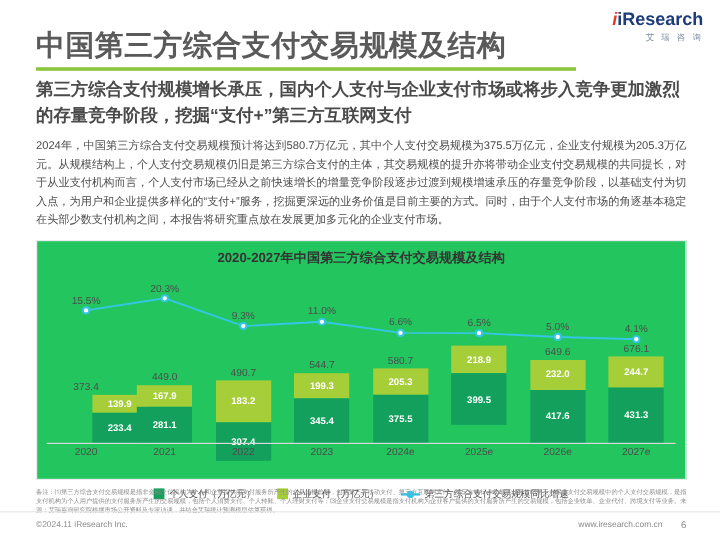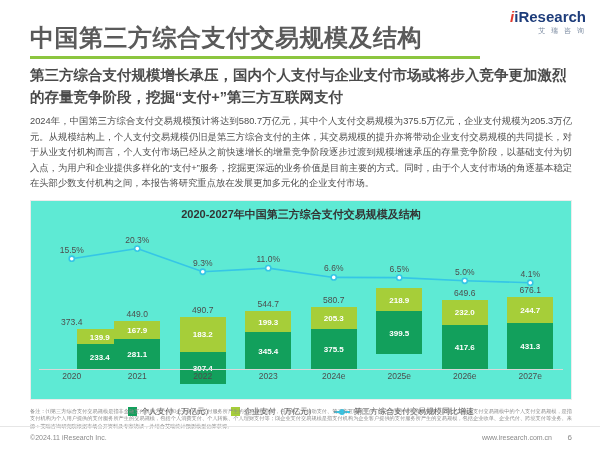--- a/index.html
+++ b/index.html
@@ -36,21 +36,21 @@
   }
 
   .body-text {
     position:absolute; left:30px; top:114px; width:542px;
     font-size:9.3px; line-height:15.5px; color:#4d4d4d; text-align:justify;
   }
 
   
   .chart-card {
     position:absolute; left:30px; top:200px; width:542px; height:200px;
-    background:#5eead4; border:1px solid #ececec;
+    background:#22c55e; border:1px solid #ececec;
   }
   .chart-title {
     position:absolute; left:0; right:0; top:6px; text-align:center;
     font-size:11px; font-weight:bold; color:#333;
   }
   .plot { position:absolute; left:8px; top:26px; right:8px; bottom:30px; }
 
   .cols { position:absolute; left:0; top:0; right:0; bottom:0; display:flex; }
   .col { flex:1; position:relative; }
 

